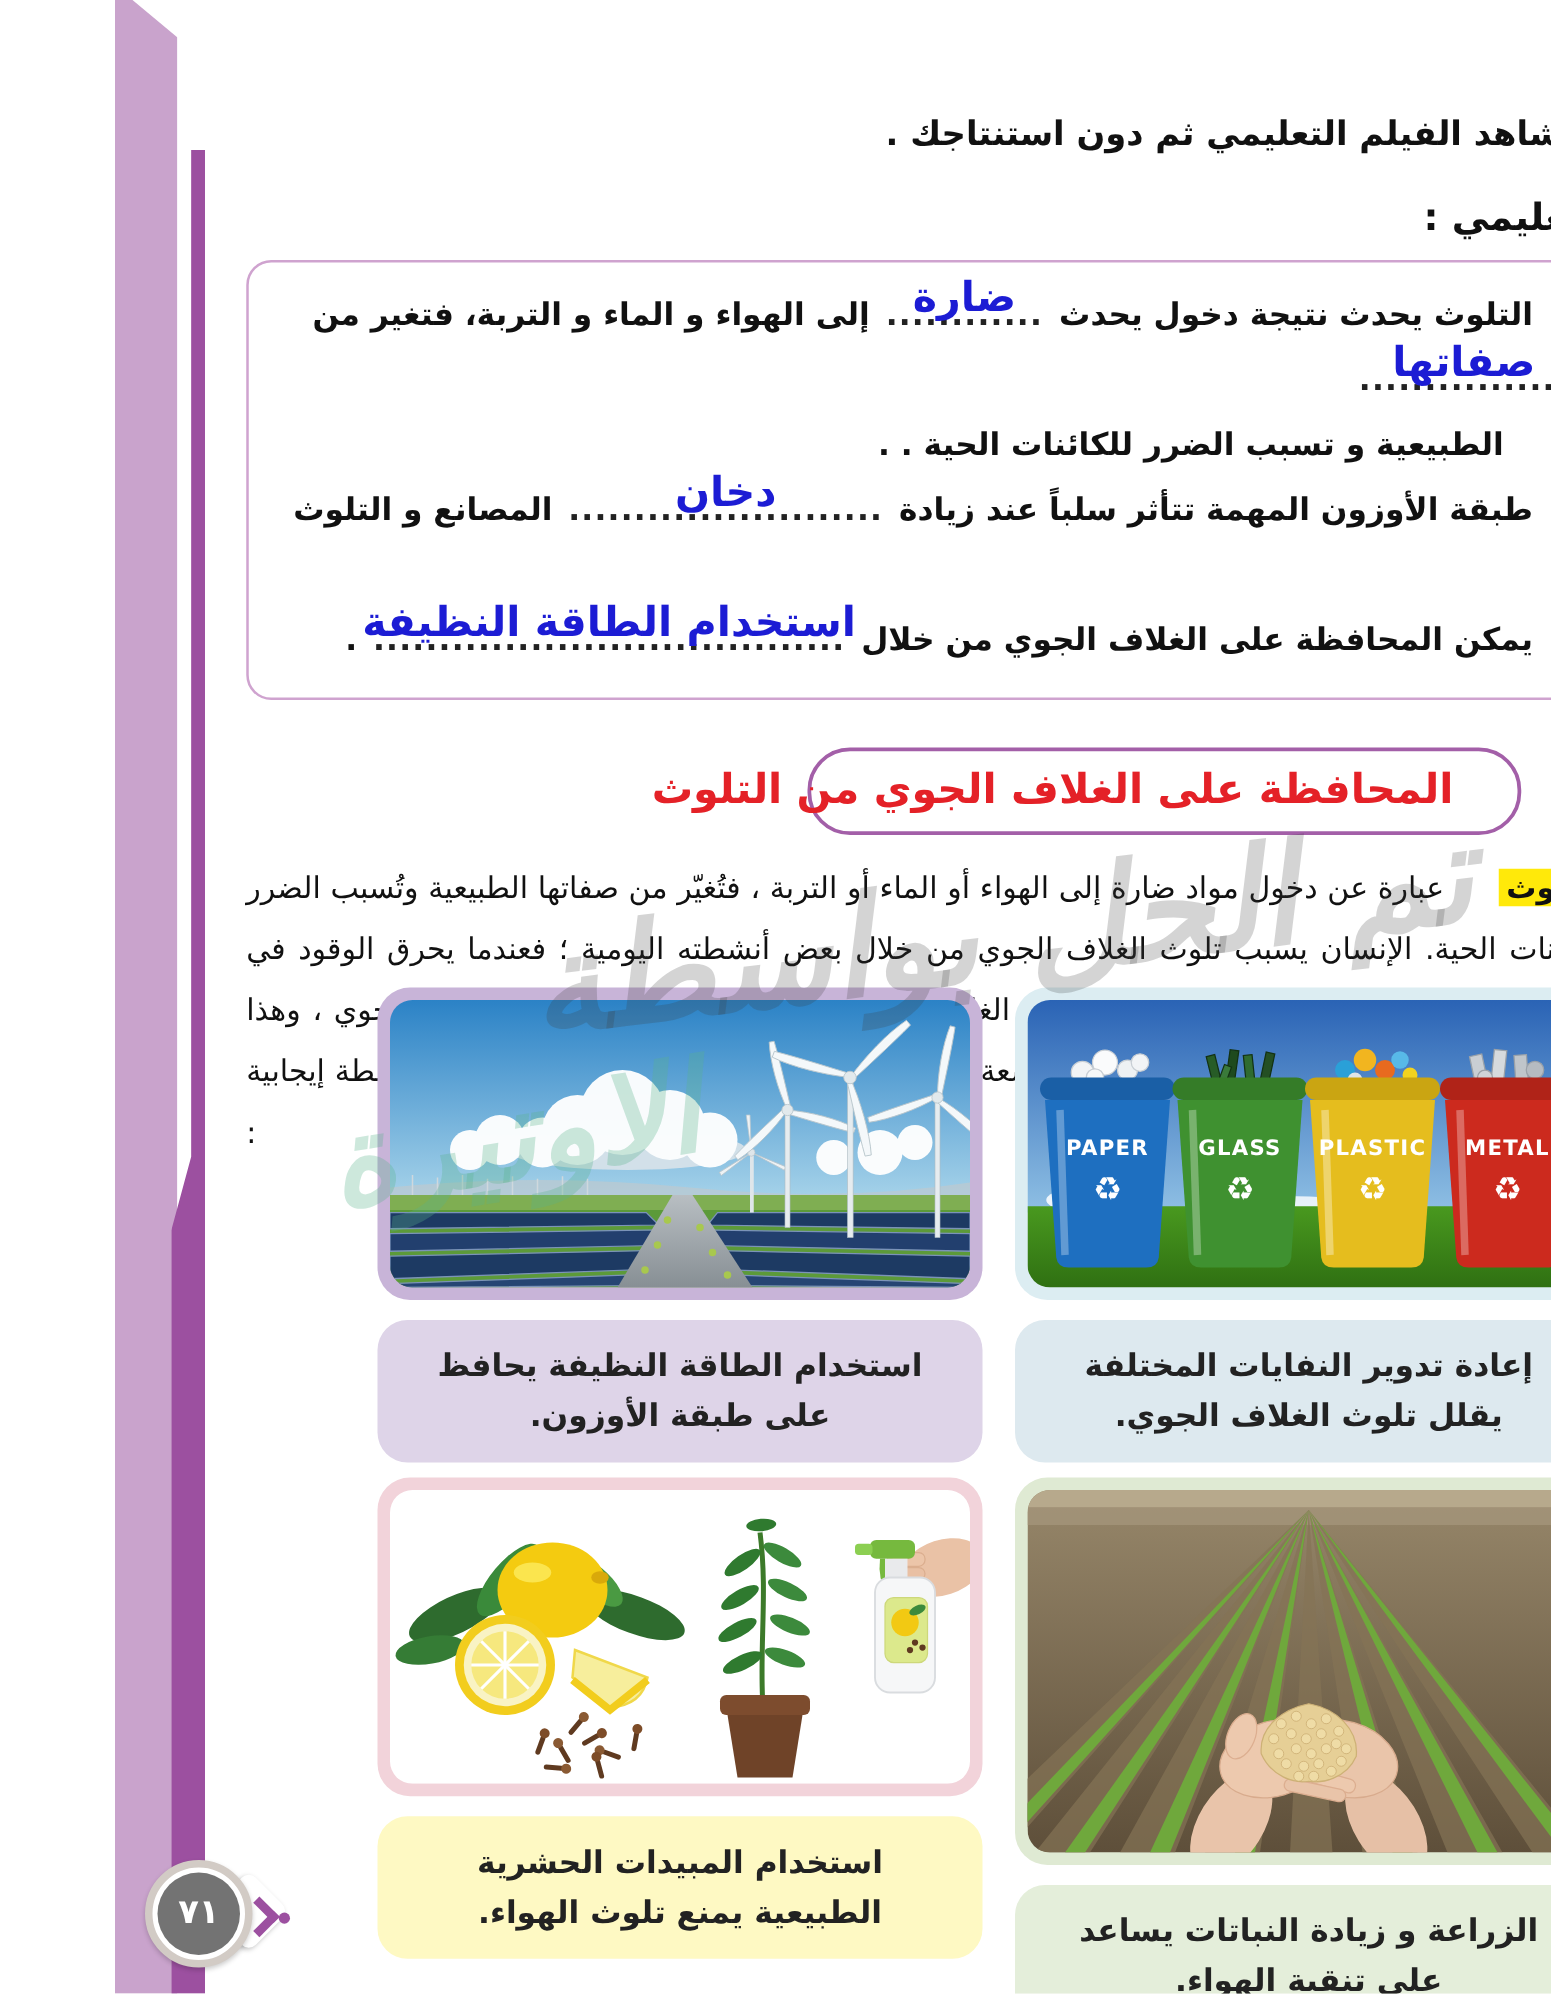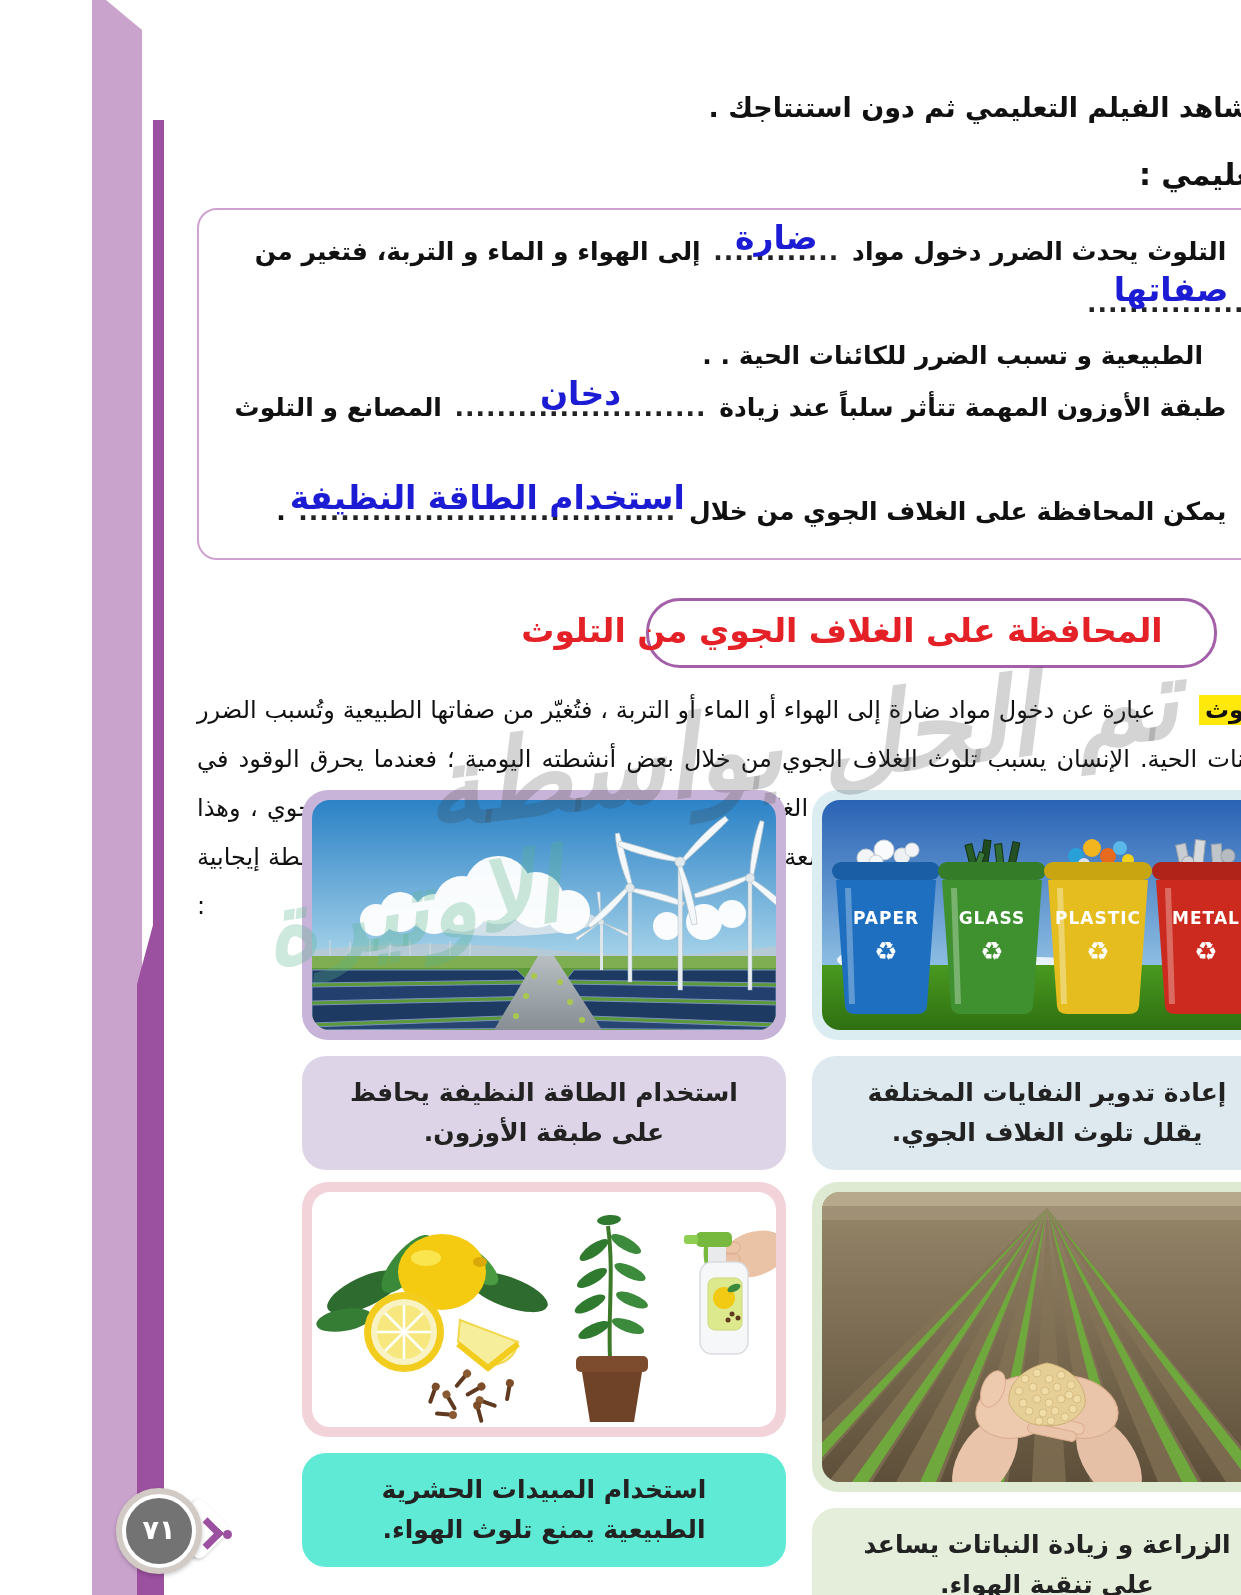--- a/index.html
+++ b/index.html
@@ -54,21 +54,21 @@
   .card{border-radius:26px;padding:10px;}
   .card svg{display:block;border-radius:18px;}
   .card-solar{background:#c8b4d8;}
   .card-recycle{background:#dcedf2;}
   .card-pesticide{background:#f2d3da;}
   .card-farm{background:#dfead3;}
   .caption{margin-top:16px;margin-bottom:12px;border-radius:24px;padding:17px 34px;
     font-size:25px;font-weight:bold;color:#222;text-align:center;line-height:40px;}
   .cap-solar{background:#ded4e8;}
   .cap-recycle{background:#dde9ef;}
-  .cap-pesticide{background:#5eead4;}
+  .cap-pesticide{background:#fef9c3;}
   .cap-farm{background:#e4eeda;}
 
   
   .wm{position:absolute;pointer-events:none;white-space:nowrap;font-style:italic;font-weight:bold;}
   .wm1{left:330px;top:680px;font-size:110px;color:rgba(60,60,60,.22);transform:rotate(-7deg);}
   .wm2{left:170px;top:850px;font-size:100px;color:rgba(90,180,140,.30);transform:rotate(-9deg);letter-spacing:14px;}
 
   svg text{font-family:"DejaVu Sans", sans-serif;}
 </style>
 </head>
@@ -83,21 +83,21 @@
 
     <div class="instruction">
       <span>٢- شاهد الفيلم التعليمي  ثم دون استنتاجك .</span>
     </div>
 
     <div class="conclusion-label">التعليمي :</div>
 
     <div class="conclusion-box">
       <div class="bullet">
         <span class="bdot">•</span>
-        <span>التلوث يحدث الضرر دخول مواد</span>
+        <span>التلوث يحدث نتيجة دخول يحدث</span>
         <span class="fill">
           <span class="dots">............</span>
           <span class="ans">ضارة</span>
         </span>
         <span>إلى الهواء و الماء و التربة، فتغير من</span>
         <span class="fill">
           <span class="dots">................</span>
           <span class="ans">صفاتها</span>
         </span>
       </div>

